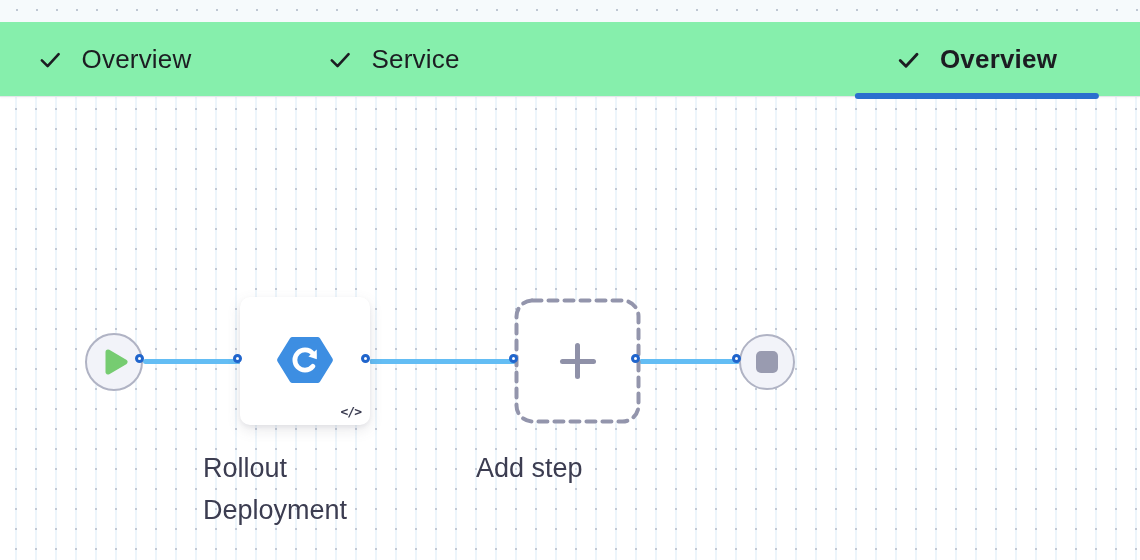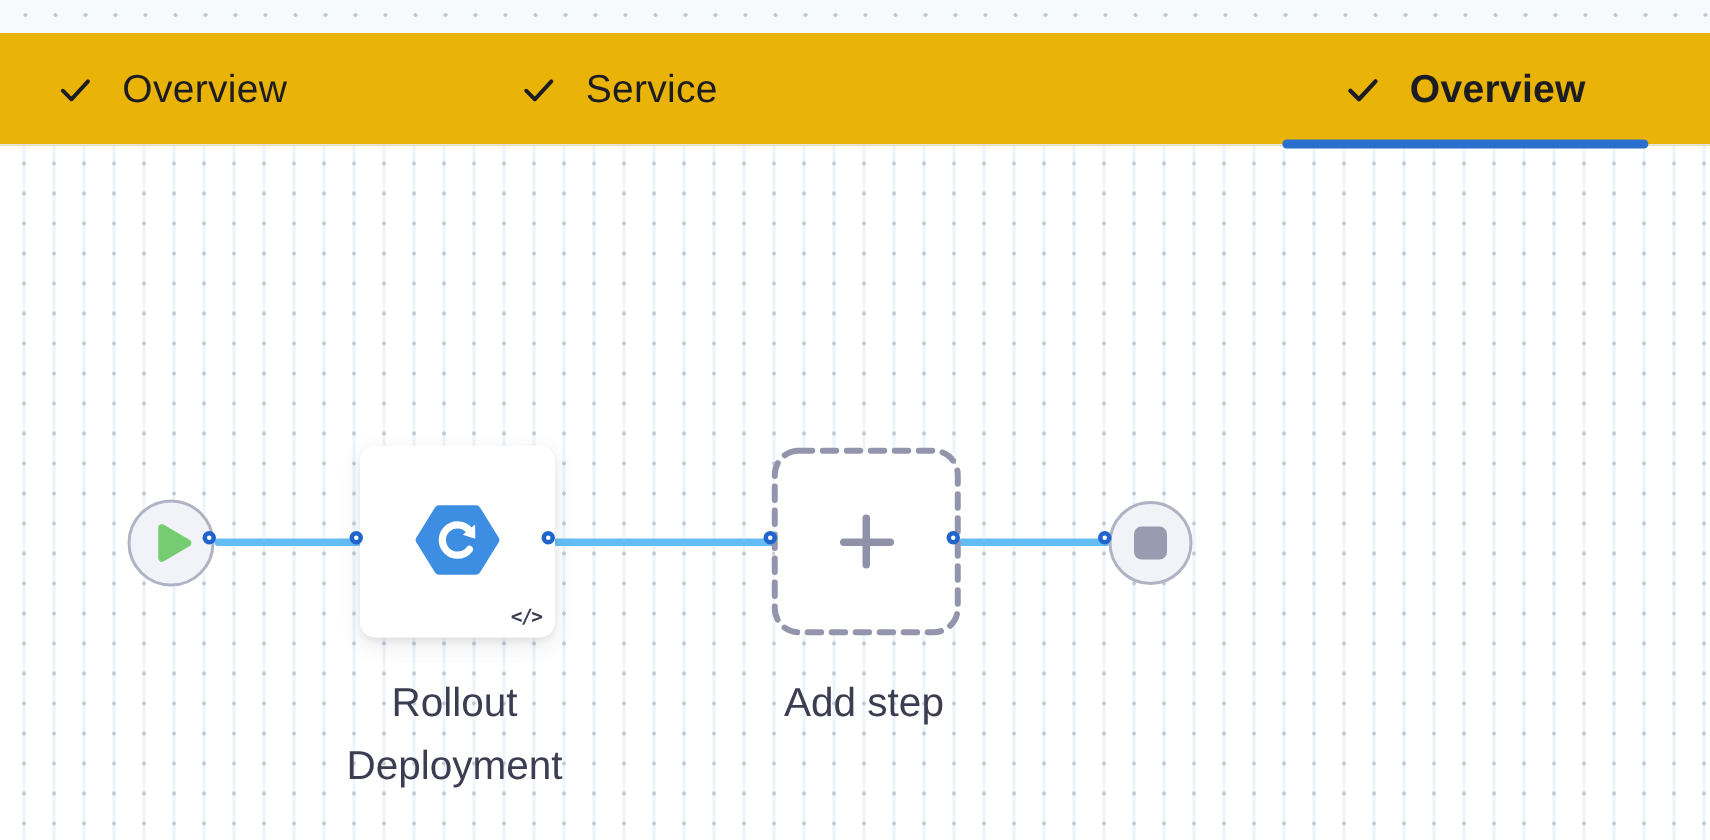--- a/index.html
+++ b/index.html
@@ -12,21 +12,21 @@
   .top-strip {
     position:absolute; left:0; top:0; width:1140px; height:22px;
     background-color:#f6fafc;
     background-image: radial-gradient(circle, #bfc7d3 1.2px, rgba(0,0,0,0) 1.4px);
     background-size:20px 20px; background-position:7px 0px;
   }
 
   
   .tab-bar {
     position:absolute; left:0; top:22px; width:1140px; height:75px;
-    background:#eab308; border-bottom:1px solid #e4e6ea;
+    background:#86efac; border-bottom:1px solid #e4e6ea;
     box-shadow:0 1px 2px rgba(0,0,0,0.03);
     z-index:5;
   }
   .tab {
     position:absolute; top:0; height:100%;
     transform:translateX(-50%);
     display:flex; align-items:center; gap:20px;
     cursor:pointer; white-space:nowrap;
   }
   .tab-label { font-size:26px; color:#1c1d22; letter-spacing:0.2px; }
@@ -94,21 +94,21 @@
   }
   .plus-icon:before, .plus-icon:after {
     content:""; position:absolute; background:#8f91a8; border-radius:2.5px;
   }
   .plus-icon:before { left:0; top:15.5px; width:36px; height:5px; }
   .plus-icon:after  { left:15.5px; top:0; width:5px; height:36px; }
 
   
   .node-label {
     position:absolute; top:350px; width:200px;
-    text-align:center; font-size:27px; line-height:42px;
+    font-size:27px; line-height:42px;
     color:#3c3d51; z-index:2;
   }
   .label-step { left:203px; }
   .label-add  { left:476px; }
 </style>
 </head>
 <body>
 
 <div class="screen">
 
@@ -117,21 +117,21 @@
   <div class="tab-bar">
 
     <div class="tab" style="left:115px">
       <svg width="23" height="23" viewBox="0 0 24 24">
         <polyline points="3.5,13 9.5,19 21,6.5" fill="none" stroke="#1c1d22" stroke-width="2.7" stroke-linecap="round" stroke-linejoin="round"></polyline>
       </svg>
       <span class="tab-label">Overview</span>
 
     </div>
 
-    <div class="tab" style="left:413px">
+    <div class="tab" style="left:394px">
       <svg width="23" height="23" viewBox="0 0 24 24">
         <polyline points="3.5,13 9.5,19 21,6.5" fill="none" stroke="#1c1d22" stroke-width="2.7" stroke-linecap="round" stroke-linejoin="round"></polyline>
       </svg>
       <span class="tab-label">Service</span>
 
     </div>
 
 
     <div class="tab active" style="left:977px">
       <svg width="23" height="23" viewBox="0 0 24 24">

